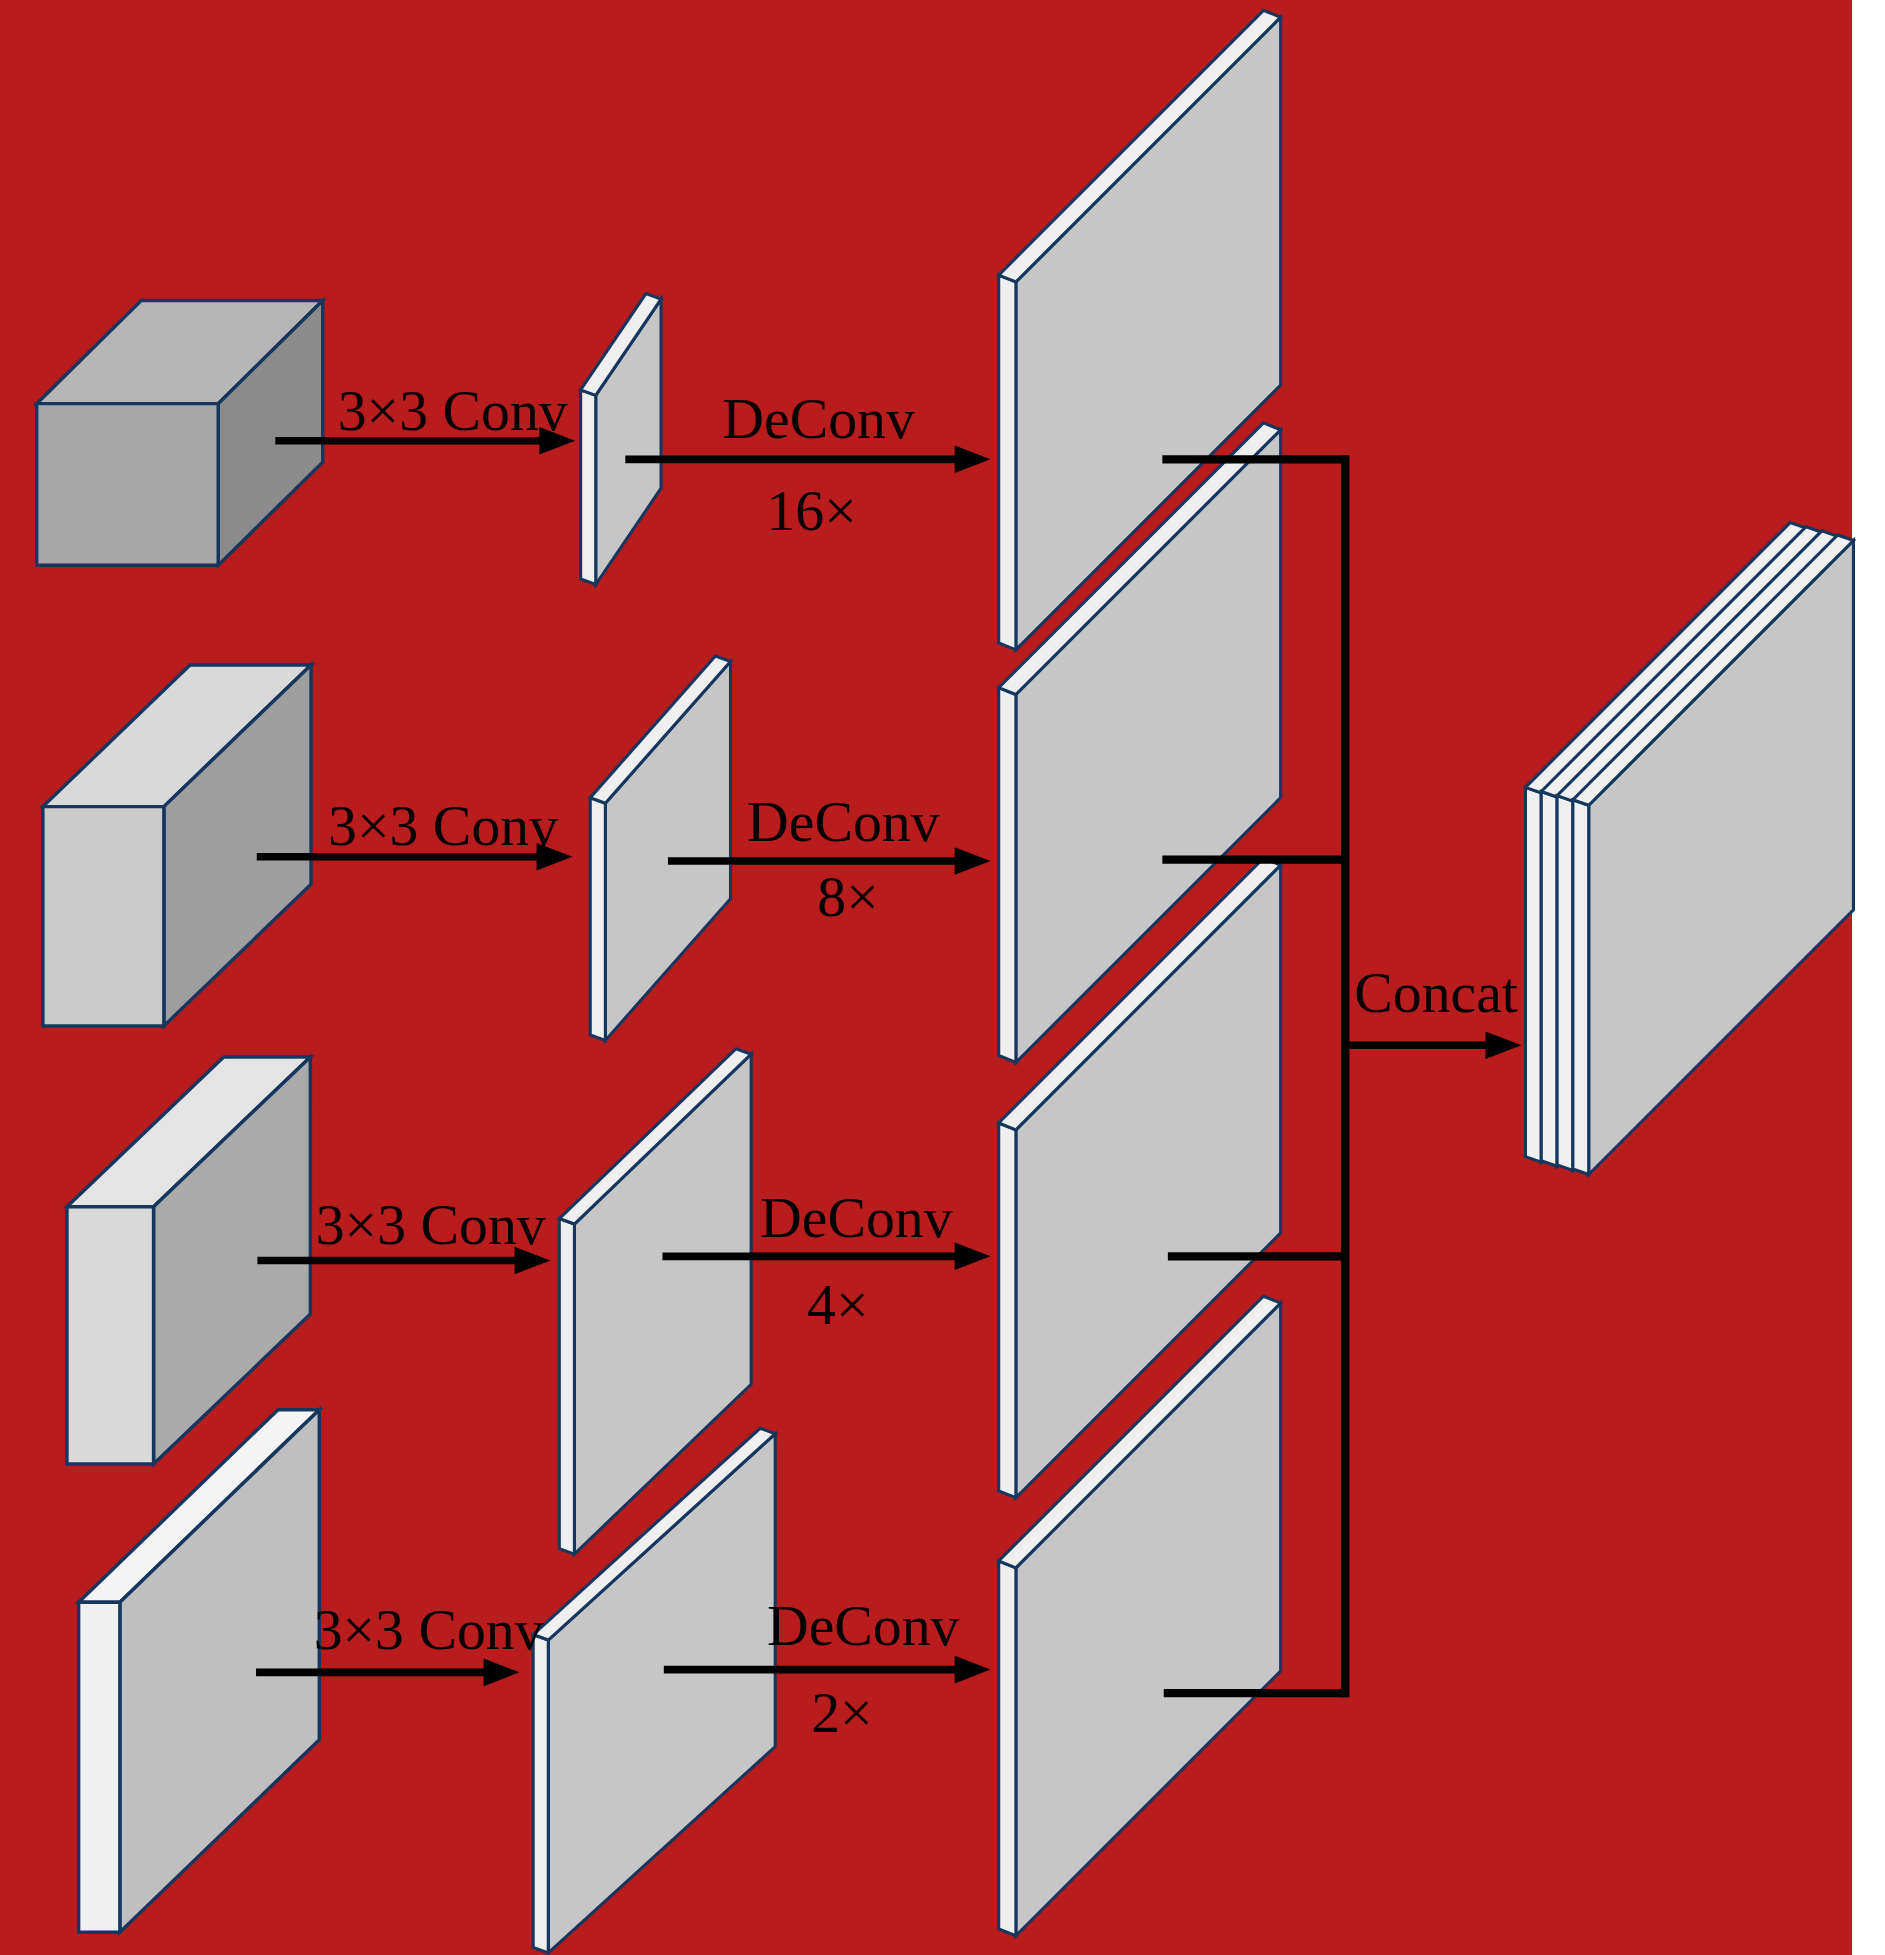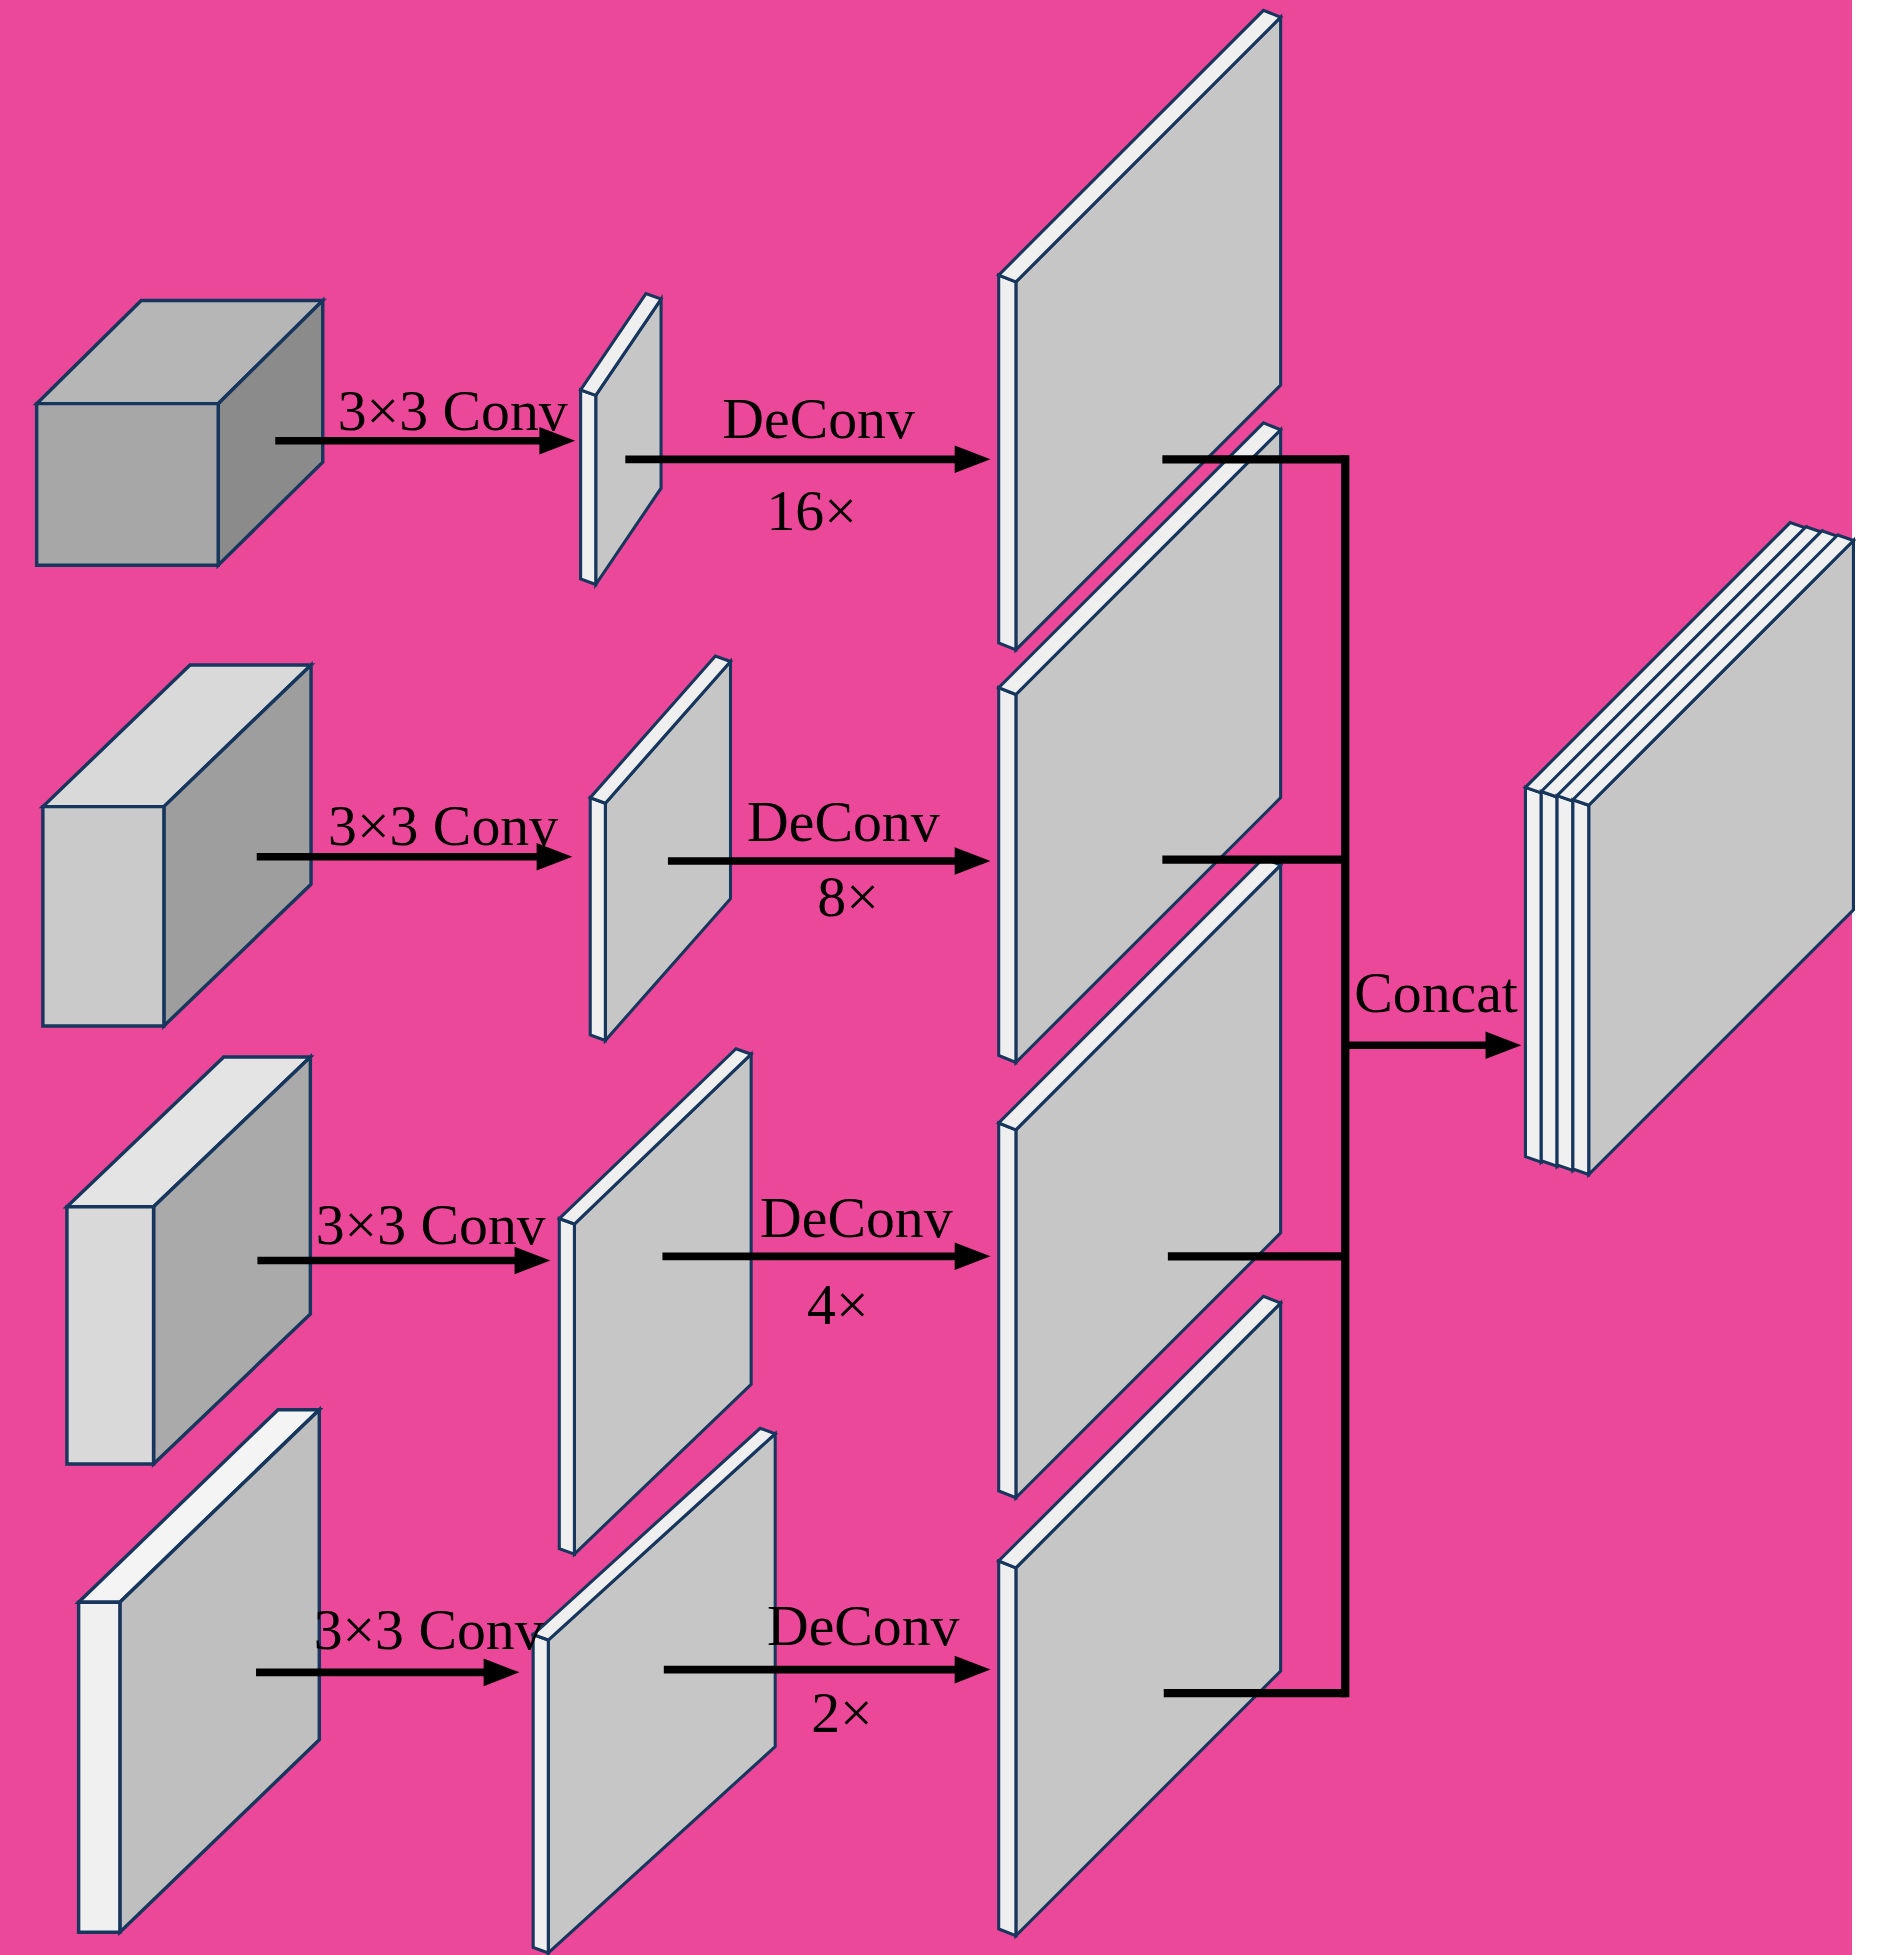--- a/index.html
+++ b/index.html
@@ -1,16 +1,16 @@
 <!DOCTYPE html>
 <html style="font-size:11px"><head>
 <meta charset="utf-8">
 <style>
   html,body{margin:0;padding:0;background:#ffffff;}
-  .stage{width:1852px;height:1955px;position:relative;background:#ec4899;}
+  .stage{width:1852px;height:1955px;position:relative;background:#b91c1c;}
   svg{display:block;}
   text{font-family:"Liberation Serif","DejaVu Serif",serif;fill:#000000;}
   .lbl{font-size:84px;}
 </style>
 </head>
 <body>
 
 <div class="stage">
 <svg width="1886" height="1955" viewBox="0 0 2742 2843" xmlns="http://www.w3.org/2000/svg">
 

